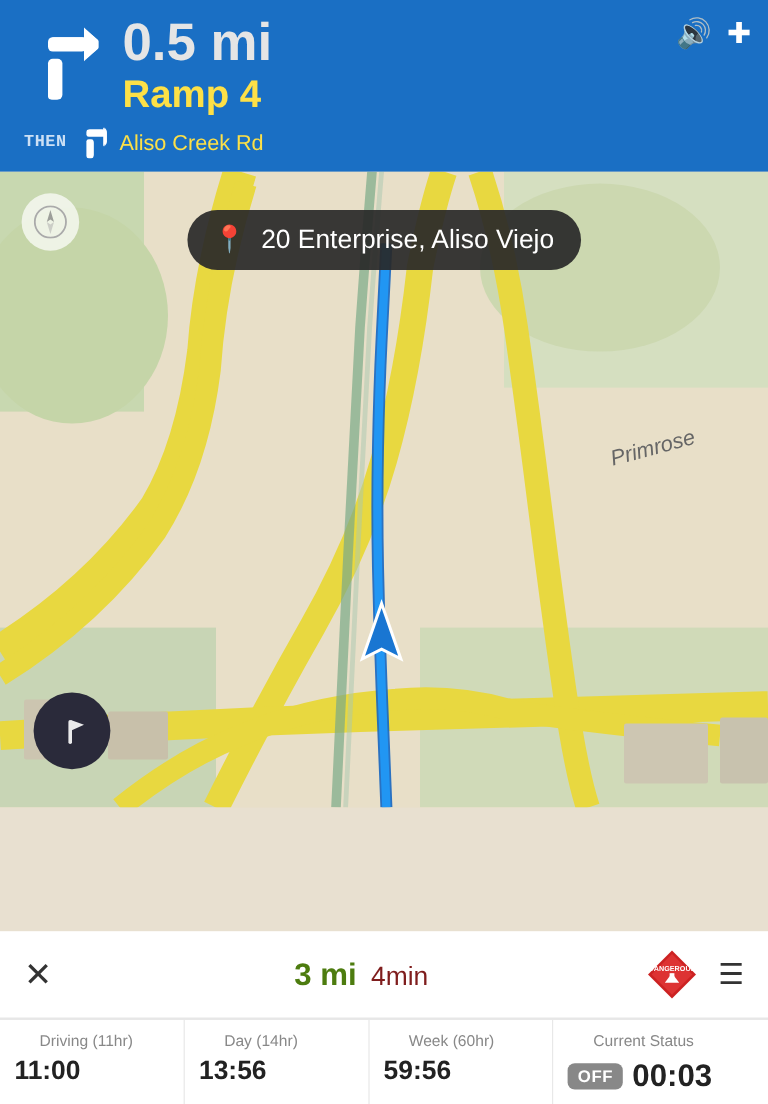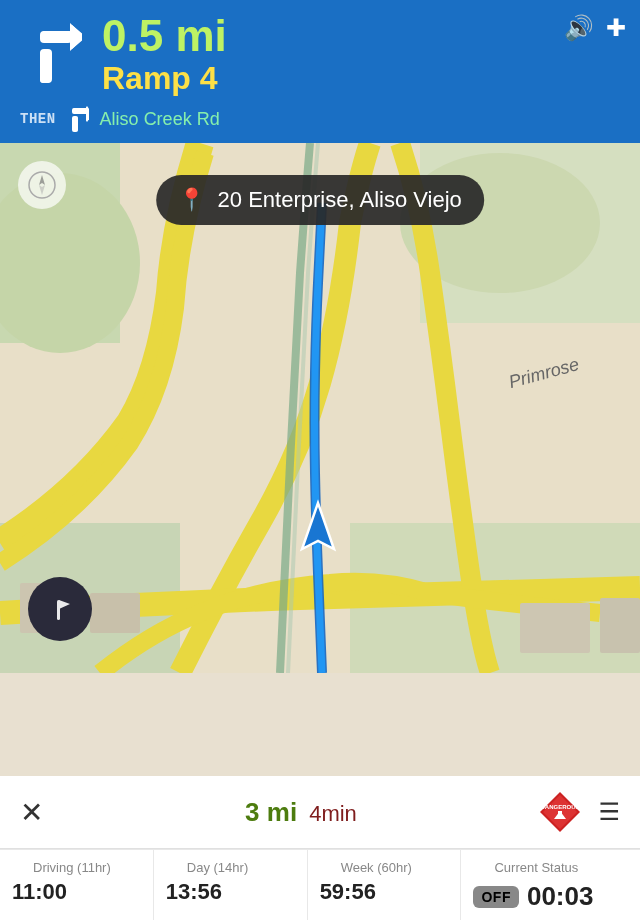--- a/index.html
+++ b/index.html
@@ -31,21 +31,21 @@
       display: flex;
       align-items: center;
       justify-content: center;
     }
     #nav-distance-street {
       flex: 1;
     }
     #nav-distance {
       font-size: 44px;
       font-weight: 700;
-      color: #bef264;
+      color: #e5e5e5;
       line-height: 1.1;
     }
     #nav-street {
       font-size: 32px;
       font-weight: 600;
       color: #fde047;
     }
     #nav-top-icons {
       position: absolute;
       top: 14px;
@@ -73,21 +73,21 @@
       font-family: Liberation Mono, monospace;
     }
     #then-arrow {
       width: 28px;
       height: 28px;
       display: flex;
       align-items: center;
       justify-content: center;
     }
     #then-street {
-      color: #86efac;
+      color: #fde047;
       font-size: 18px;
       font-weight: 500;
     }
 
     
     #map-container {
       position: relative;
       width: 640px;
       height: 530px;
       overflow: hidden;
@@ -235,21 +235,21 @@
       flex: 1.2;
     }
     #current-status-inner {
       display: flex;
       align-items: center;
       gap: 8px;
       margin-top: 2px;
     }
     #off-badge {
       background: #888;
-      color: #000000;
+      color: #ffffff;
       font-size: 14px;
       font-weight: 700;
       padding: 3px 8px;
       border-radius: 6px;
       letter-spacing: 0.5px;
     }
     #current-time-val {
       font-size: 26px;
       font-weight: 600;
       color: #222;

